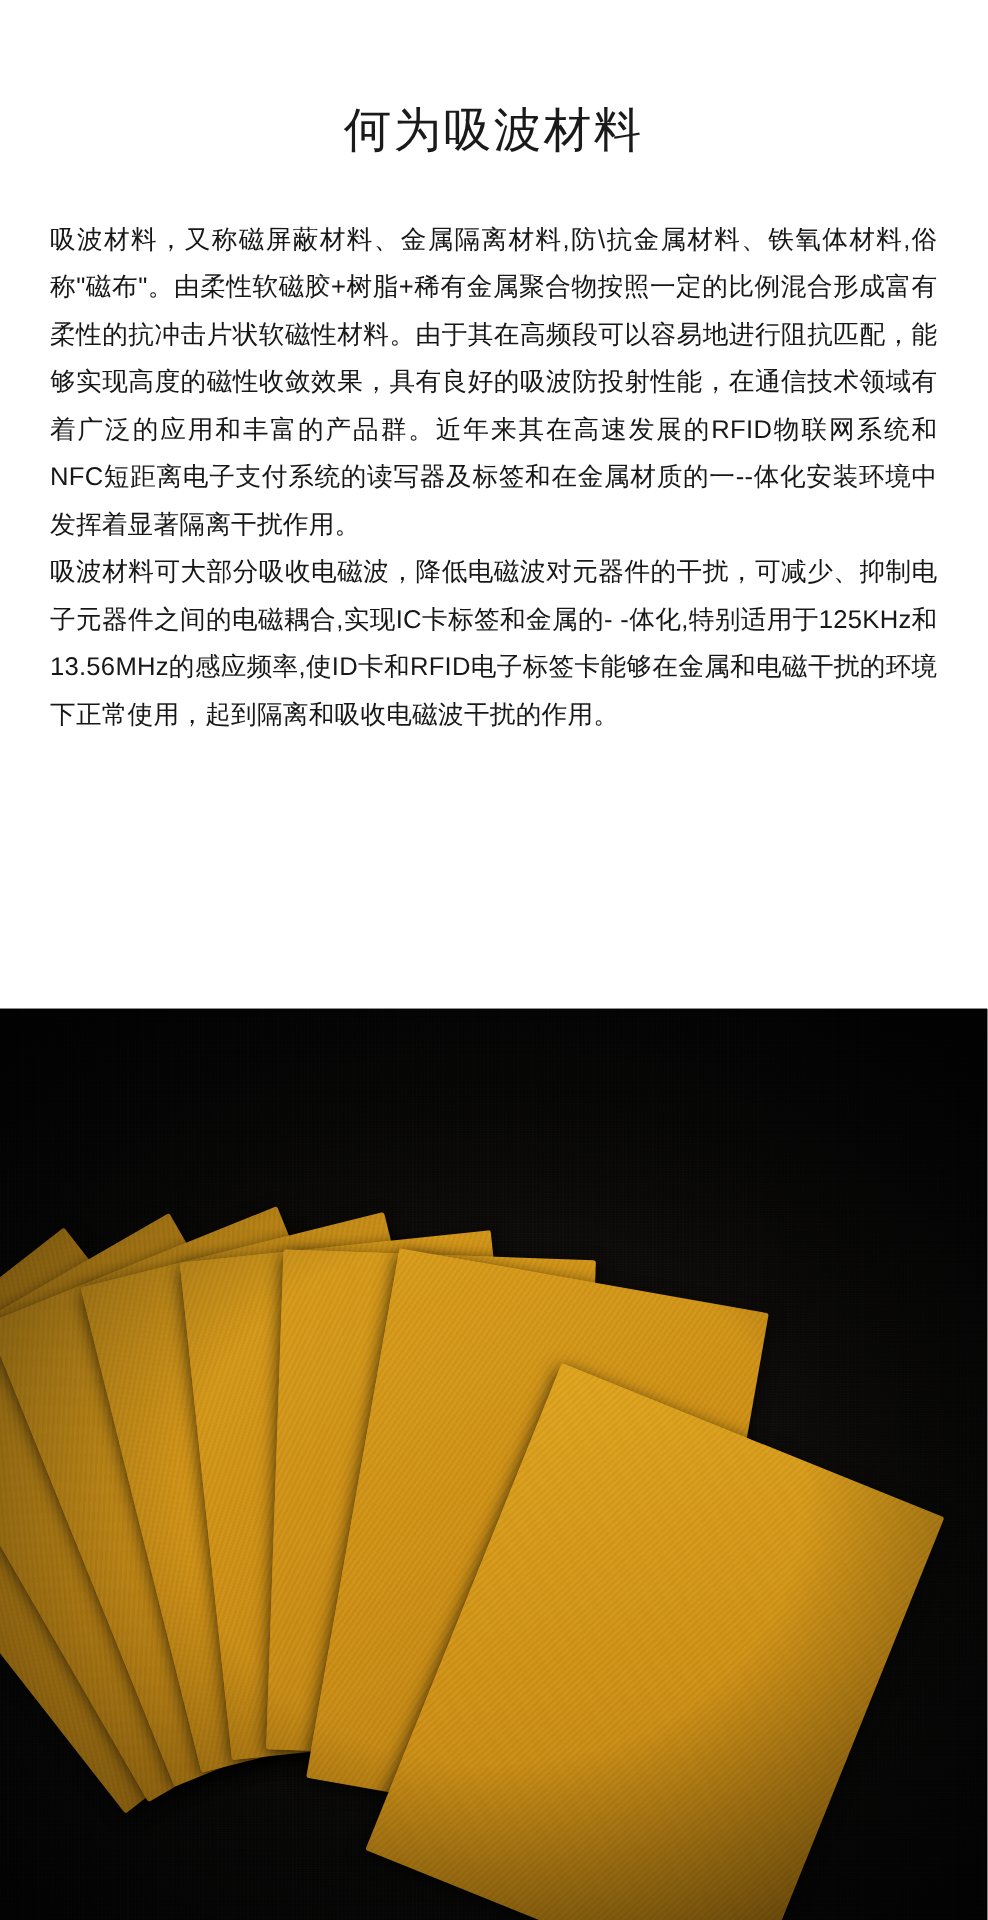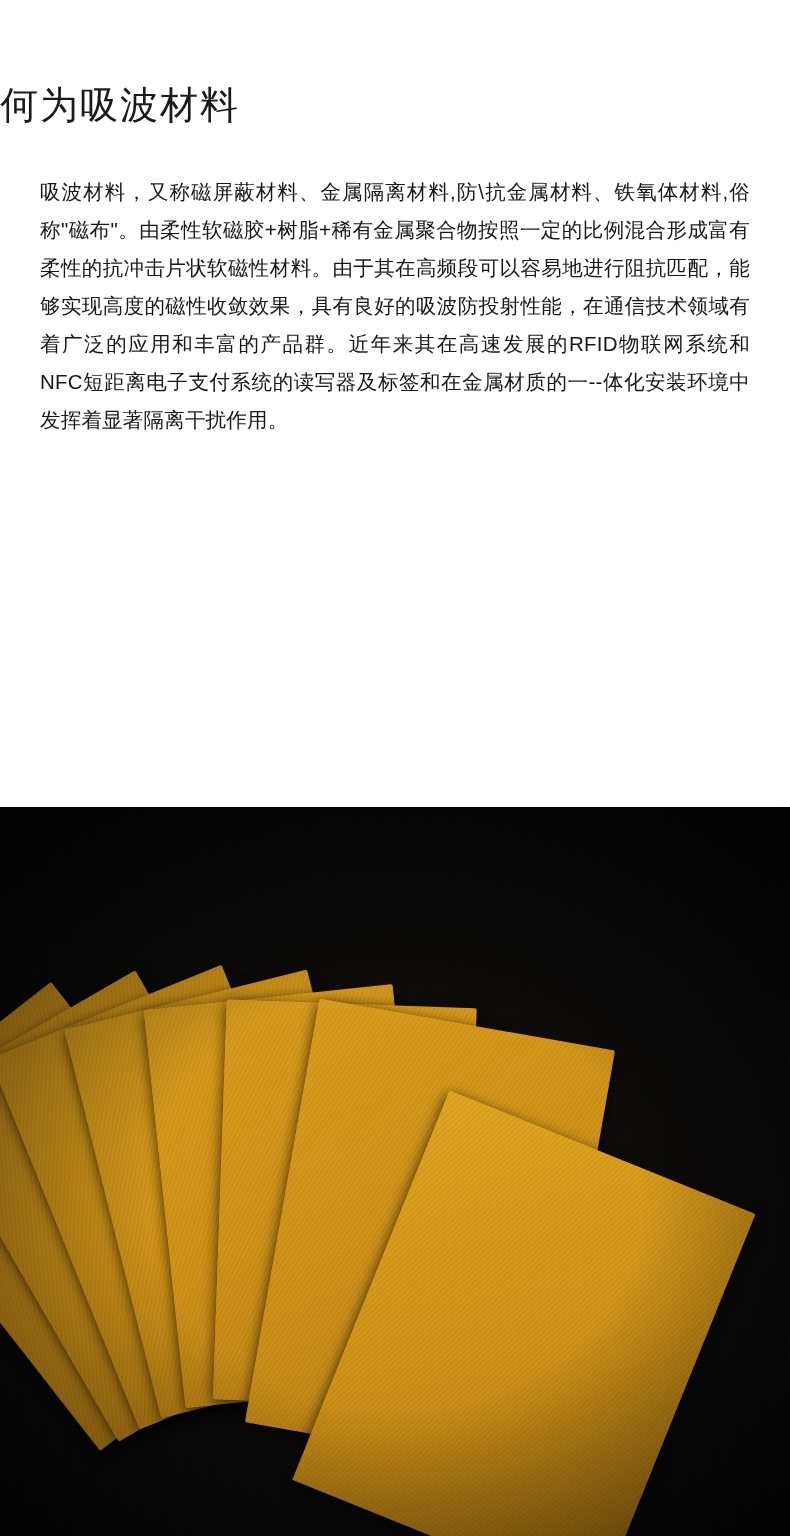--- a/index.html
+++ b/index.html
@@ -14,20 +14,21 @@
     color: #000000;
     overflow: hidden;
   }
   .page {
     position: relative;
     width: 790px;
     height: 1536px;
     background: #ffffff;
   }
   .title {
+    text-align: center;
     font-size: 38px;
     line-height: 1.2;
     letter-spacing: 2px;
     color: #1a1a1a;
     font-weight: 400;
     padding-top: 58px;
     padding-bottom: 18px;
   }
   .body-text {
     padding: 0 40px;
@@ -110,20 +111,21 @@
 </style>
 </head>
 <body>
 
 <div class="page">
 
   <h1 class="title">何为吸波材料</h1>
 
   <div class="body-text">
     <p class="para">吸波材料，又称磁屏蔽材料、金属隔离材料,防\抗金属材料、铁氧体材料,俗称"磁布"。由柔性软磁胶+树脂+稀有金属聚合物按照一定的比例混合形成富有柔性的抗冲击片状软磁性材料。由于其在高频段可以容易地进行阻抗匹配，能够实现高度的磁性收敛效果，具有良好的吸波防投射性能，在通信技术领域有着广泛的应用和丰富的产品群。近年来其在高速发展的RFID物联网系统和NFC短距离电子支付系统的读写器及标签和在金属材质的一--体化安装环境中发挥着显著隔离干扰作用。</p>
+    <p class="para">吸波材料可大部分吸收电磁波，降低电磁波对元器件的干扰，可减少、抑制电子元器件之间的电磁耦合,实现IC卡标签和金属的-   -体化,特别适用于125KHz和13.56MHz的感应频率,使ID卡和RFID电子标签卡能够在金属和电磁干扰的环境下正常使用，起到隔离和吸收电磁波干扰的作用。</p>
   </div>
 
   <div class="photo">
     <div class="grain"></div>
     <div class="sheet-stack">
       <div class="sheet s1"></div>
       <div class="sheet s2"></div>
       <div class="sheet s3"></div>
       <div class="sheet s4"></div>
       <div class="sheet s5"></div>

